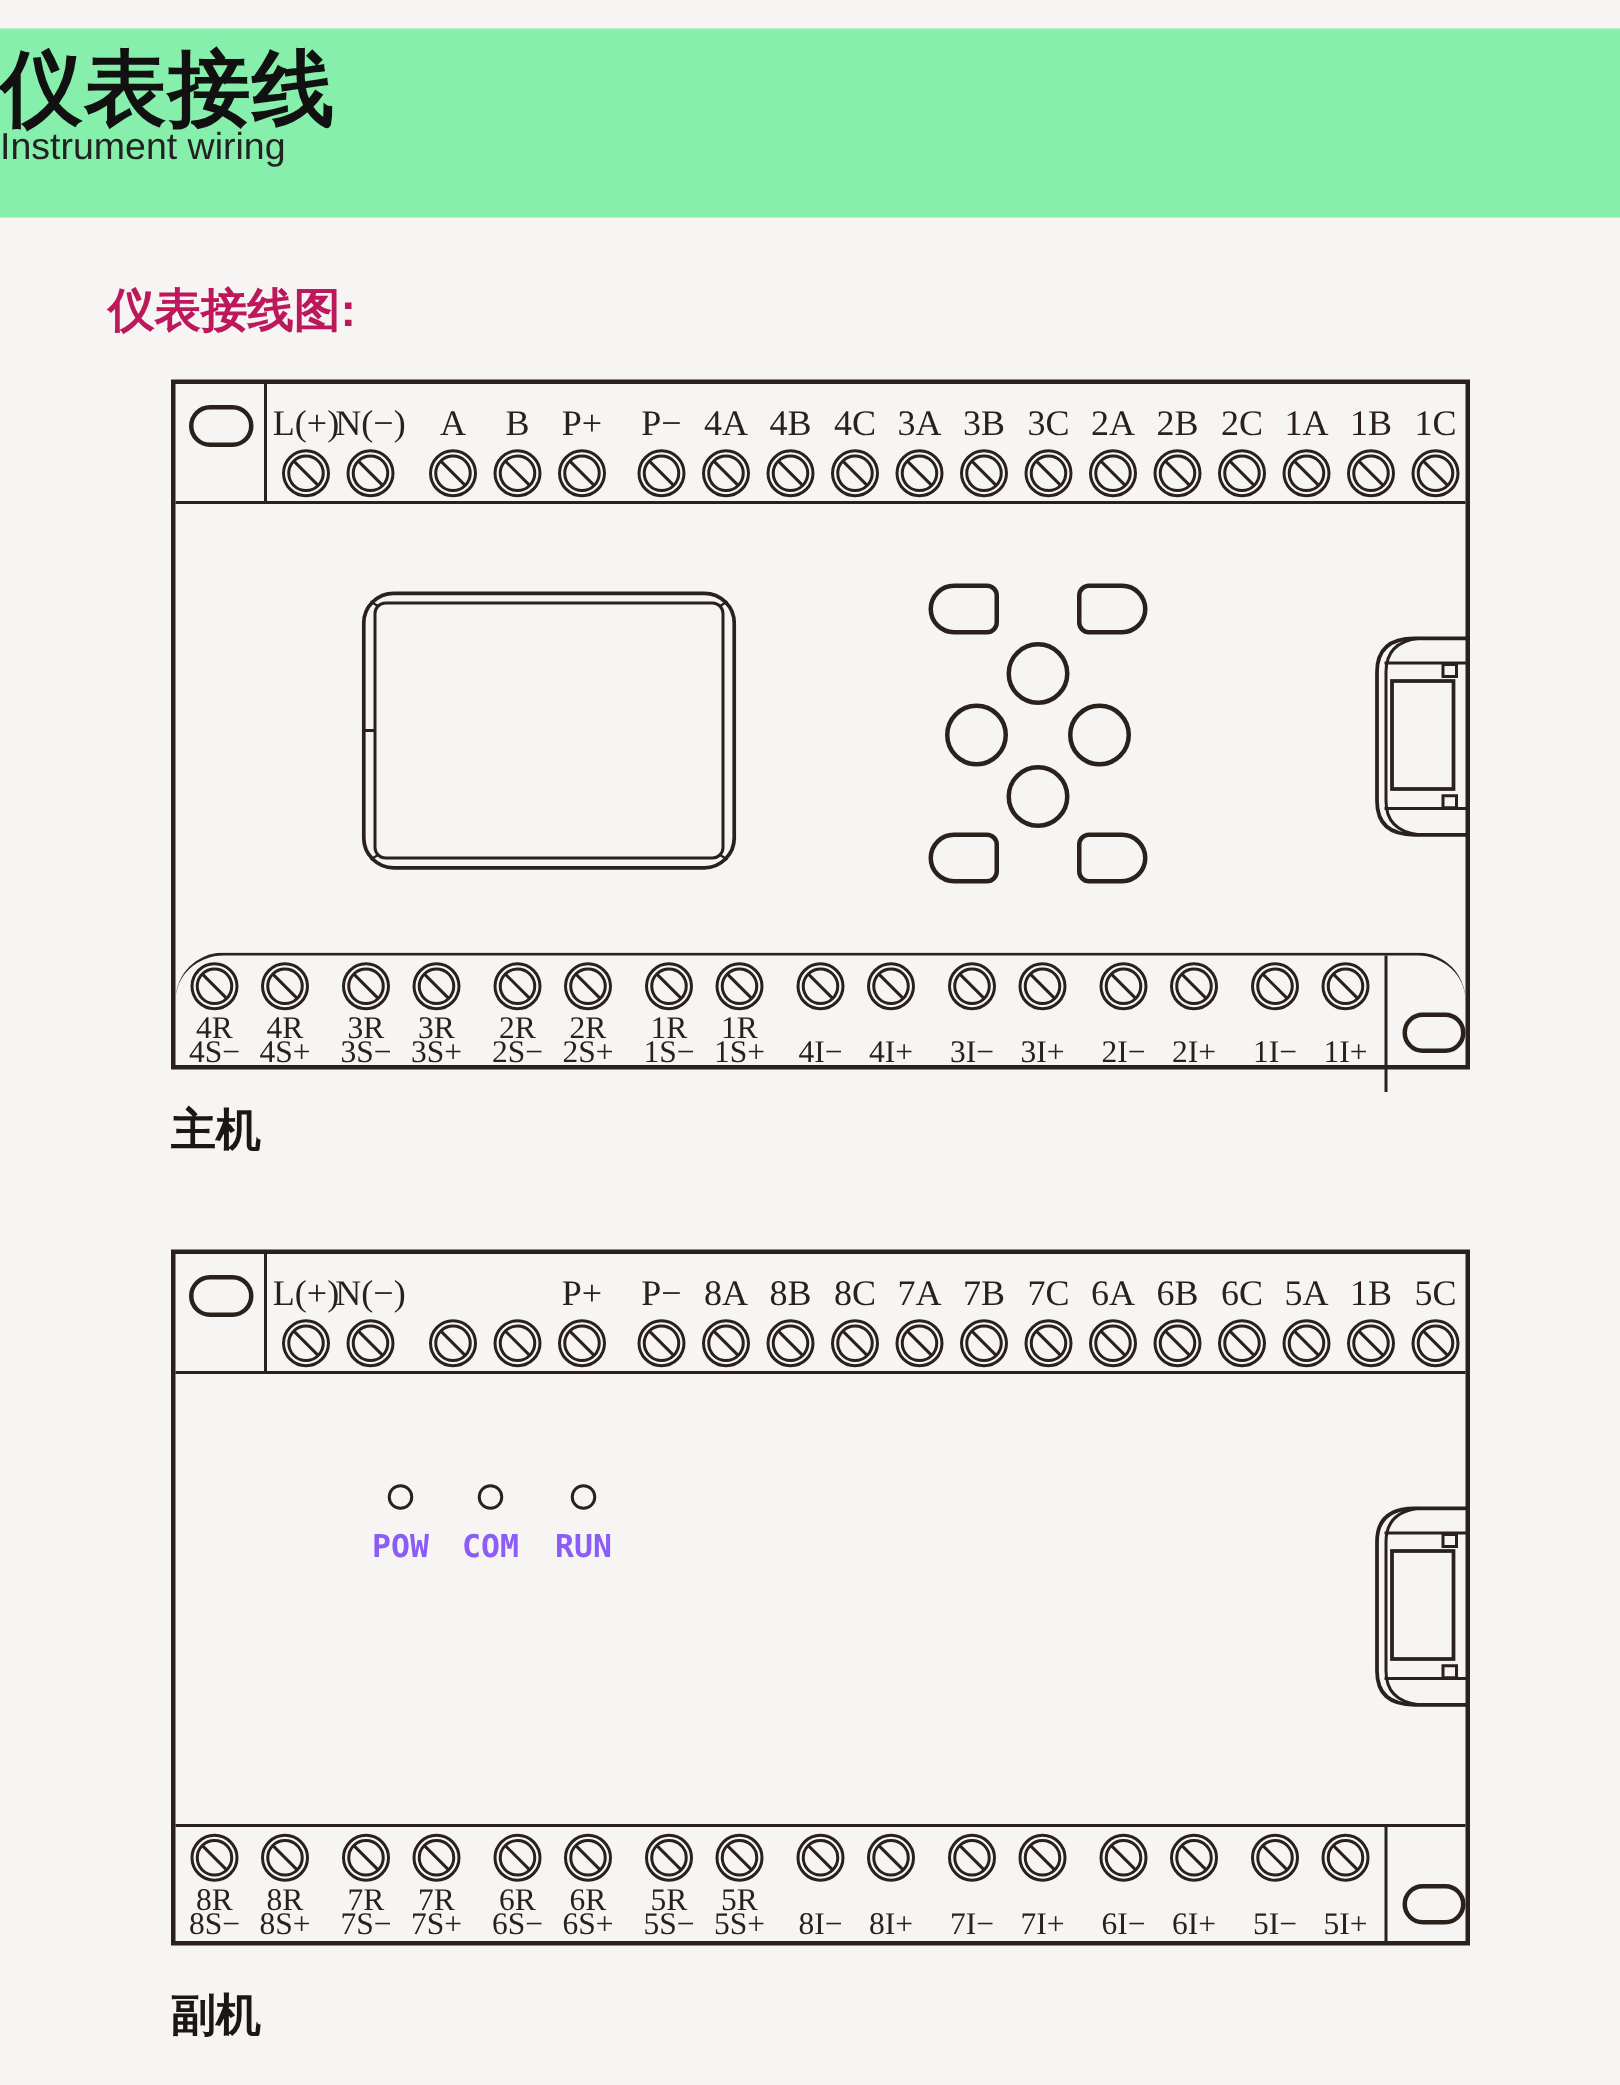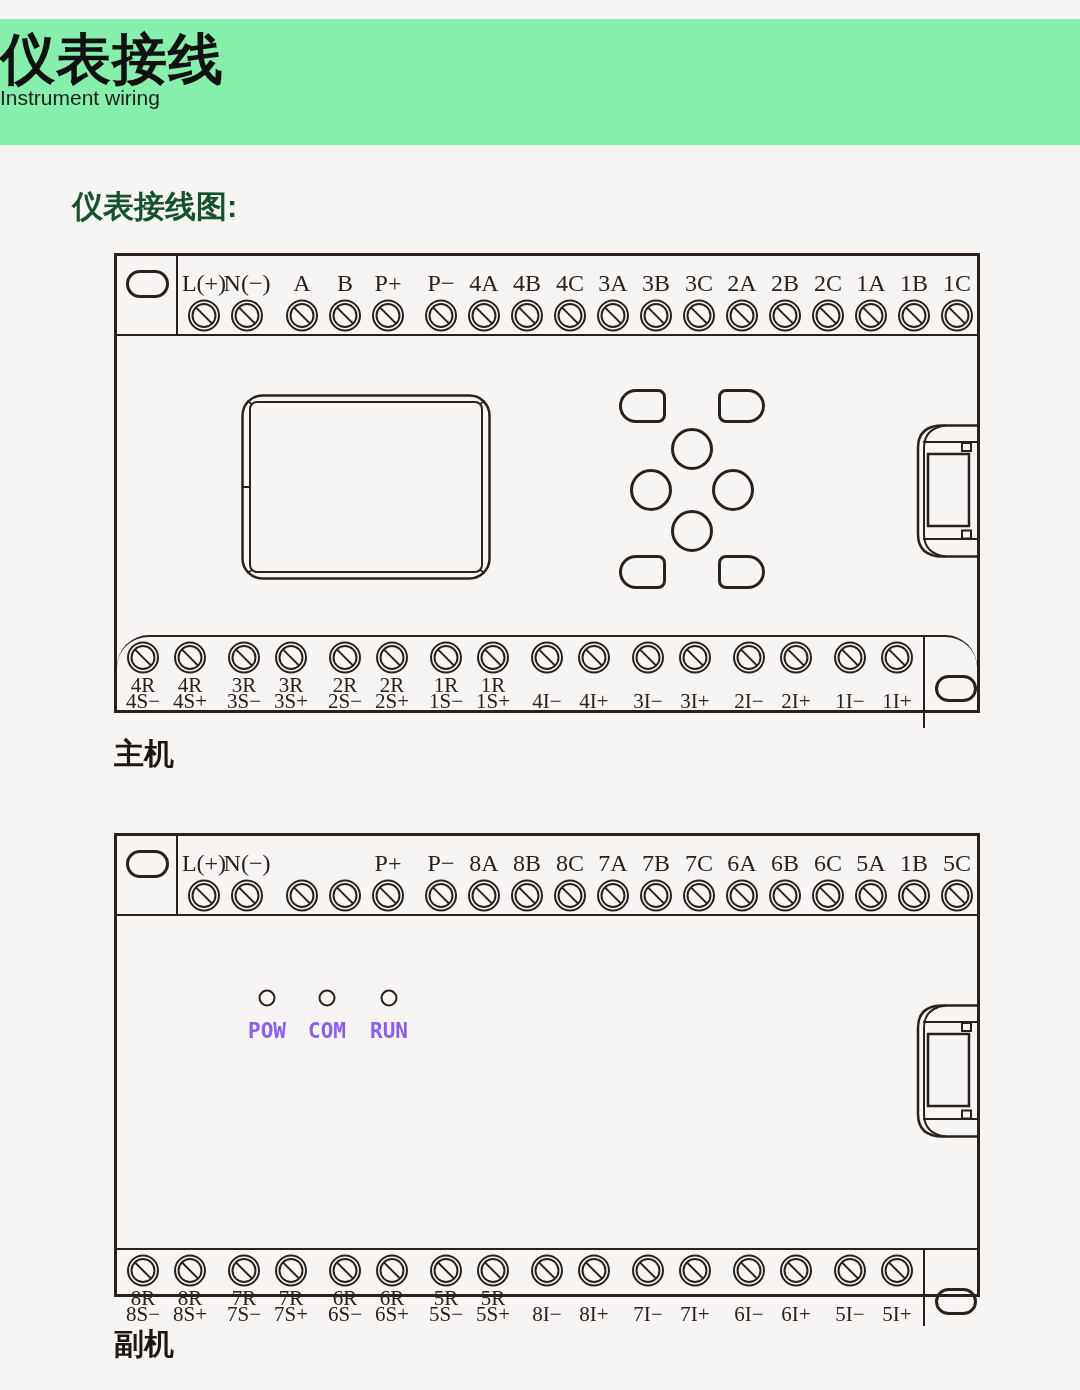--- a/index.html
+++ b/index.html
@@ -6,22 +6,22 @@
   html,body { width:1080px; height:1390px; }
   body {
     position:relative;
     background:#f6f5f3;
     font-family:"Liberation Sans", sans-serif;
     color:#2a211d;
     overflow:hidden;
   }
   .banner { position:absolute; top:19px; left:0; right:0; height:126px; background:#86efac; text-align:left; }
   .banner-title { padding-top:10px; font-size:55px; font-weight:700; line-height:60px; color:#111; letter-spacing:1px; }
-  .banner-sub { font-size:21px; line-height:22px; margin-top:-2px; color:#222; }
-  .heading { position:absolute; left:72px; top:188px; font:700 31px/38px "Liberation Sans", sans-serif; color:#14532d; }
+  .banner-sub { font-size:25px; line-height:22px; margin-top:-2px; color:#222; }
+  .heading { position:absolute; left:72px; top:188px; font:700 31px/38px "Liberation Sans", sans-serif; color:#be185d; }
 
   .device { position:absolute; left:114px; width:866px; border:3px solid #2a211d; }
   .u1 { top:253px; height:460px; }
   .u2 { top:833px; height:464px; }
 
   .tstrip { position:absolute; left:0; right:0; top:0; height:80px; border-bottom:2px solid #2a211d; }
   .pillbox { position:absolute; left:0; top:0; bottom:0; width:61px; border-right:2px solid #2a211d; }
   .pill { position:absolute; width:43px; height:28px; border:3px solid #2a211d; border-radius:15px; background:transparent; }
   .tstrip .pill { left:9px; top:14px; }
   .tterms { position:absolute; left:63px; top:0; bottom:0; display:flex; gap:3px; padding-left:4px; overflow:visible; }
@@ -52,21 +52,21 @@
   .connector { position:absolute; right:-2px; top:86px; }
 
   .led { position:absolute; top:71px; width:70px; text-align:center; transform:translateX(-50%); }
   .led:nth-child(1) { left:150px; }
   .led:nth-child(2) { left:210px; }
   .led:nth-child(3) { left:272px; }
   .led-label { margin-top:12px; font:700 21px/24px "DejaVu Sans Mono", monospace; color:#8b5cf6; }
 
   .bstrip { position:absolute; left:0; right:0; border-top:2px solid #2a211d; }
   .u1 .bstrip { top:379px; height:93px;border-radius:32px; }
-  .u2 .bstrip { top:380px; height:78px;margin-top:32px; }
+  .u2 .bstrip { top:380px; height:78px; }
   .bterms { position:absolute; left:0; top:0; bottom:0; display:flex; gap:3px; padding-left:4px; }
   .bterm { flex:0 0 44px; position:relative; height:100%; }
   .bterm:nth-child(2n+3) { margin-left:7px; }
   .bterm .screw { position:absolute; top:4px; left:50%; transform:translateX(-50%); }
   .b-label { position:absolute; top:40px; left:50%; transform:translateX(-50%); text-align:center; font:21px/16px "Liberation Serif", serif; white-space:nowrap; }
   .b-label div { height:16px; }
   .bpillbox { position:absolute; left:806px; right:0; top:0; bottom:0; border-left:2px solid #2a211d; }
   .bpillbox .pill { left:10px; top:38px; width:42px; height:27px; }
 
   .caption { position:absolute; left:114px; width:866px; font:700 30px/36px "Liberation Serif", serif; color:#1c1713; }

